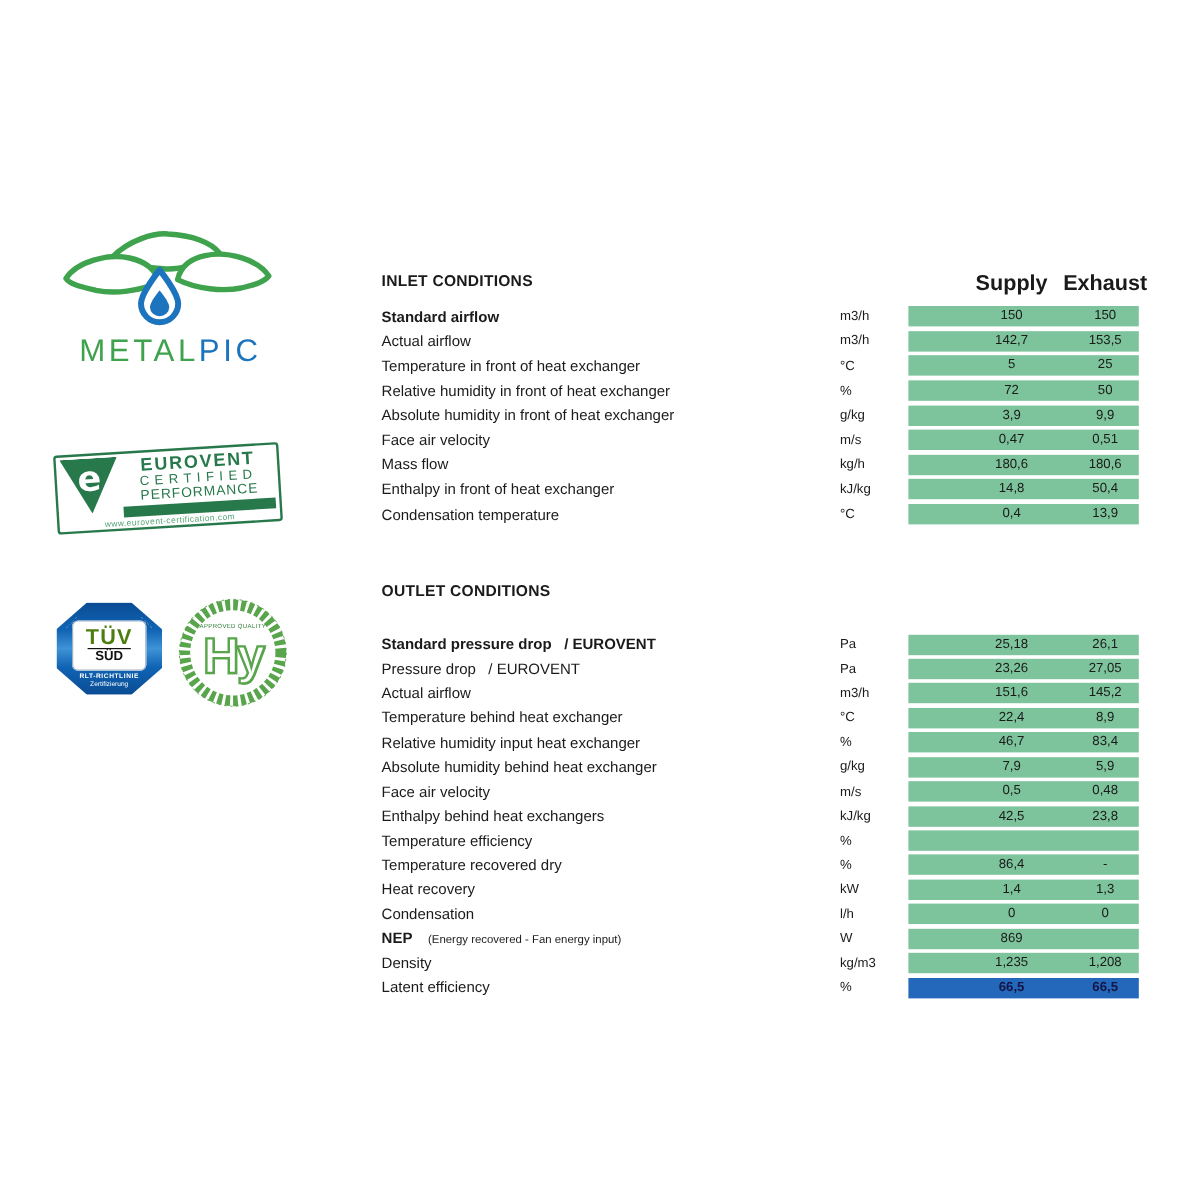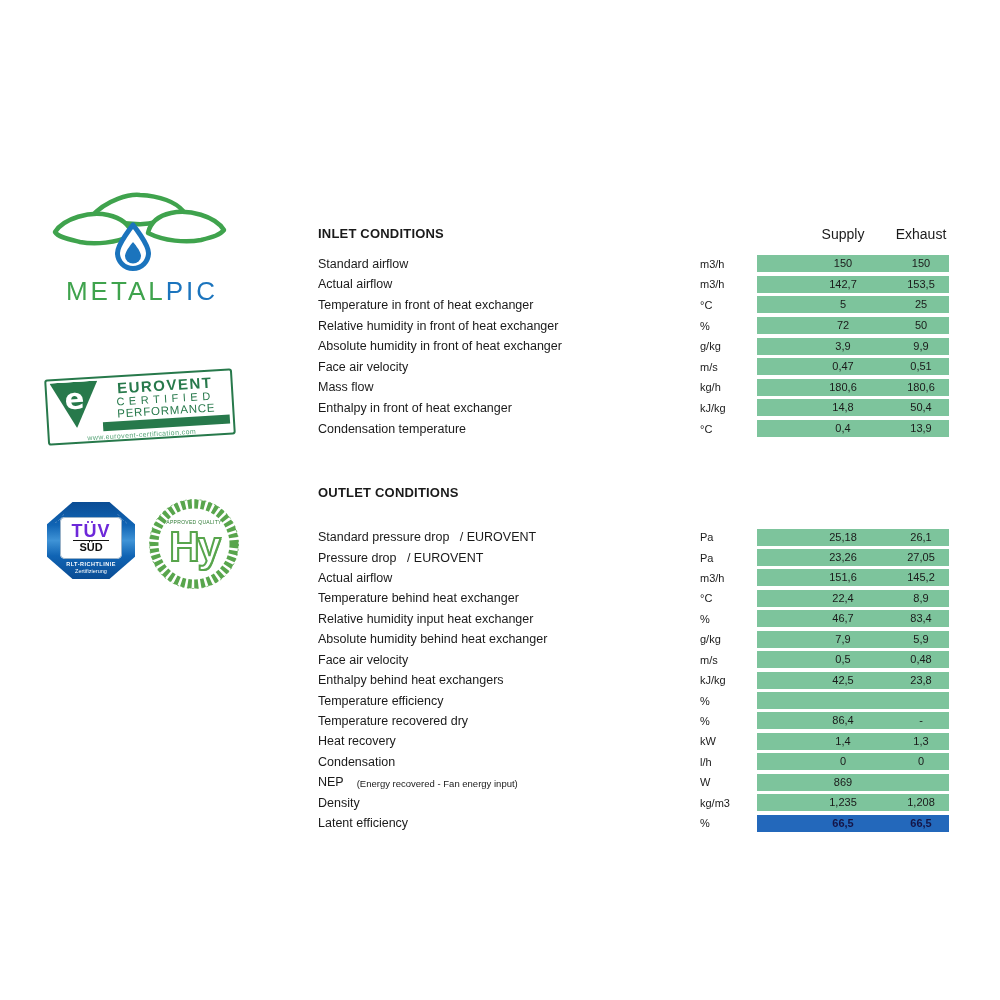--- a/index.html
+++ b/index.html
@@ -5,30 +5,30 @@
   html,body{margin:0;padding:0}
   body{
     width:1000px;height:1000px;position:relative;background:#fff;
     font-family:"Liberation Sans",sans-serif;color:#1a1a1a;overflow:hidden;
   }
   
   #table{position:absolute;left:318px;top:222px;width:672px}
   .header-row{position:relative;height:31.5px}
   .section-title{font-size:13px;font-weight:bold;letter-spacing:.2px}
   .header-row .section-title{position:absolute;left:0;top:4px}
-  .col-head{position:absolute;top:4px;width:100px;text-align:center;font-weight:normal;font-size:14px}
+  .col-head{position:absolute;top:4px;width:100px;text-align:center;font-weight:bold;font-size:18px}
   .col-supply{left:475px}
   .col-exhaust{left:553px}
   .outlet-title{margin-top:44px;height:20px;line-height:20px}
   #outlet-rows{margin-top:24px}
   .row{position:relative}
   .row-inlet{height:20.6px}
   .row-outlet{height:20.45px}
   .label{position:absolute;left:0;top:0;bottom:0;display:flex;align-items:center;font-size:12.5px;white-space:pre}
-  .lbl-main.bold{font-weight:normal}
+  .lbl-main.bold{font-weight:bold}
   .lbl-note{font-size:9.5px;padding-left:13px;padding-top:2px}
   .unit{position:absolute;left:382px;top:0;bottom:0;display:flex;align-items:center;font-size:11px}
   .bar{position:absolute;left:439px;top:1.7px;width:192px;height:17px;background:var(--green,#7dc49c)}
   .bar.highlight{background:var(--blue,#2368bb)}
   .val{position:absolute;top:0;height:17px;line-height:17px;font-size:11px;text-align:center;width:100px}
   .v-supply{left:36px}
   .v-exhaust{left:114px}
   .highlight .val{font-weight:bold;color:#151547}
   
   #metalpic{position:absolute;left:50px;top:190px;width:184px}
@@ -50,21 +50,21 @@
   
   #tuv{position:absolute;left:47px;top:502px;width:88px;height:77px}
   .tuv-oct{position:absolute;inset:0;
     clip-path:polygon(29% 0,71% 0,100% 29%,100% 71%,71% 100%,29% 100%,0 71%,0 29%);
     background:linear-gradient(180deg,#0a4c94 0%,#1064b4 30%,#3f93d6 50%,#1064b4 70%,#0a4c94 100%)}
   .tuv-diag{position:absolute;font-size:4px;color:#fff;white-space:nowrap}
   .tuv-diag-l{left:6px;top:14px;transform:rotate(-45deg)}
   .tuv-diag-r{right:6px;top:14px;transform:rotate(45deg)}
   .tuv-panel{position:absolute;left:13px;top:15px;width:62px;height:42px;background:#fff;border-radius:5px;
     box-shadow:inset 0 0 0 1px #9ab2c8;display:flex;flex-direction:column;align-items:center;justify-content:center}
-  .tuv-word{font-size:18px;font-weight:bold;letter-spacing:1px;color:#6d28d9;line-height:18px}
+  .tuv-word{font-size:18px;font-weight:bold;letter-spacing:1px;color:#4d7c0f;line-height:18px}
   .tuv-sud{font-size:11px;font-weight:bold;color:#111;border-top:1.5px solid #111;padding:0 6px;line-height:13px}
   .tuv-sub1{position:absolute;left:0;right:0;bottom:12px;text-align:center;color:#fff;font-size:5.5px;font-weight:bold;letter-spacing:.5px}
   .tuv-sub2{position:absolute;left:0;right:0;bottom:5px;text-align:center;color:#fff;font-size:5.5px}
   
   #hy{position:absolute;left:147px;top:497px;width:94px;height:94px}
   #hy svg{position:absolute;inset:0}
   .hy-top{position:absolute;left:0;right:0;top:22px;text-align:center;font-size:5px;color:#2d7a33;letter-spacing:.3px}
   .hy-word{position:absolute;left:0;right:0;top:26px;text-align:center;font-size:42px;font-weight:bold;
     color:#fff;-webkit-text-stroke:2px #58a54c;text-shadow:1px 1px 0 #58a54c;letter-spacing:-2px}
   .hy-bottom{position:absolute;left:0;right:0;top:62px;text-align:center;font-size:4.5px;color:#2d7a33}

